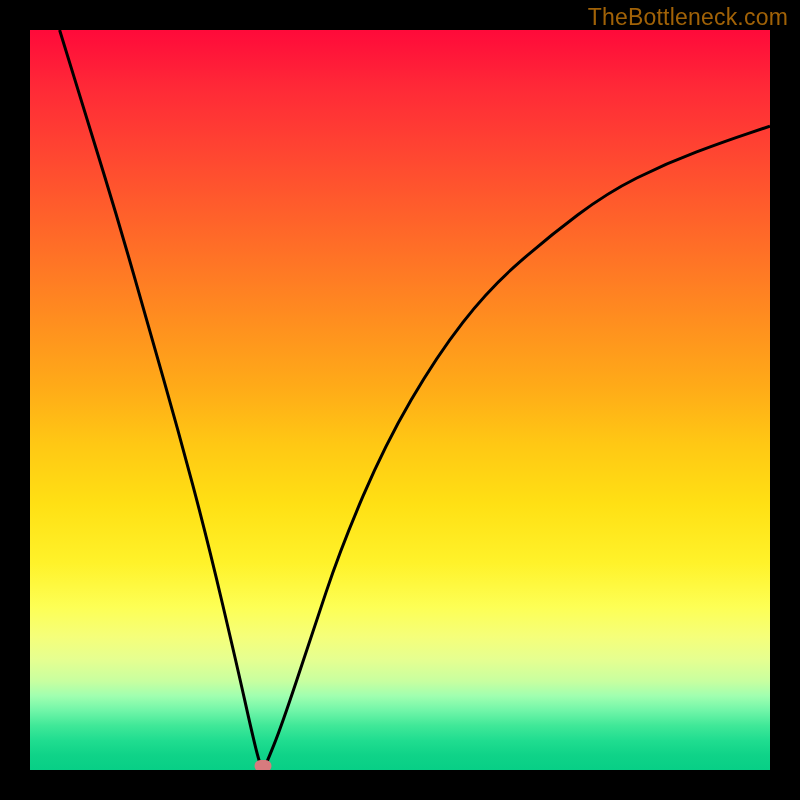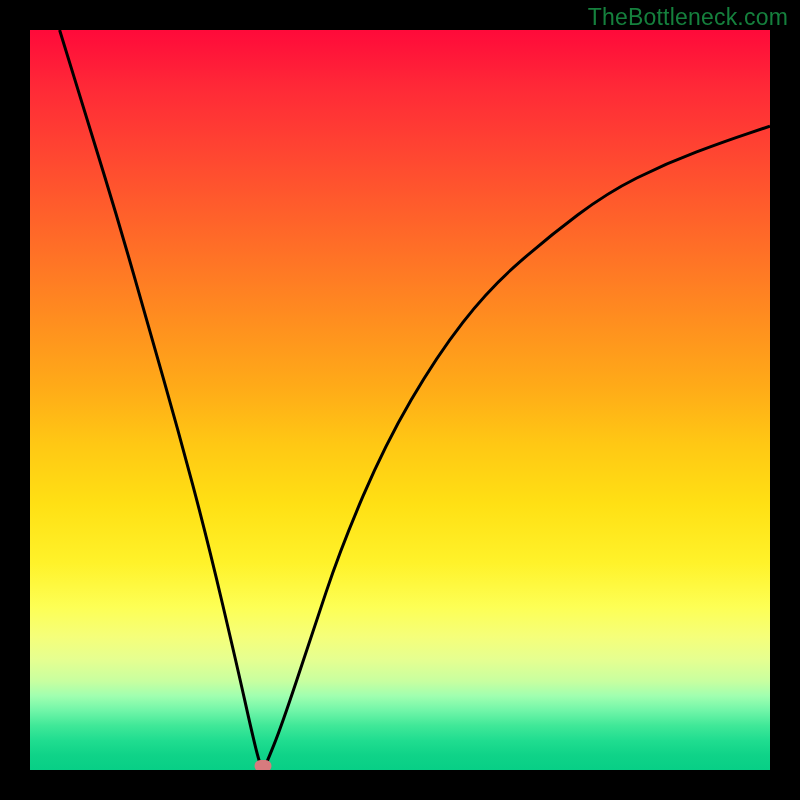--- a/index.html
+++ b/index.html
@@ -51,21 +51,21 @@
     );
   }
   .curve-layer {
     position: absolute;
     inset: 0;
   }
   .watermark {
     position: absolute;
     top: 4px;
     right: 12px;
-    color: #15803d;
+    color: #a16207;
     font-size: 23px;
     font-weight: 400;
     letter-spacing: 0.2px;
   }
   .marker {
     position: absolute;
     width: 17px;
     height: 12px;
     border-radius: 6px;
     background: #d77b7e;

